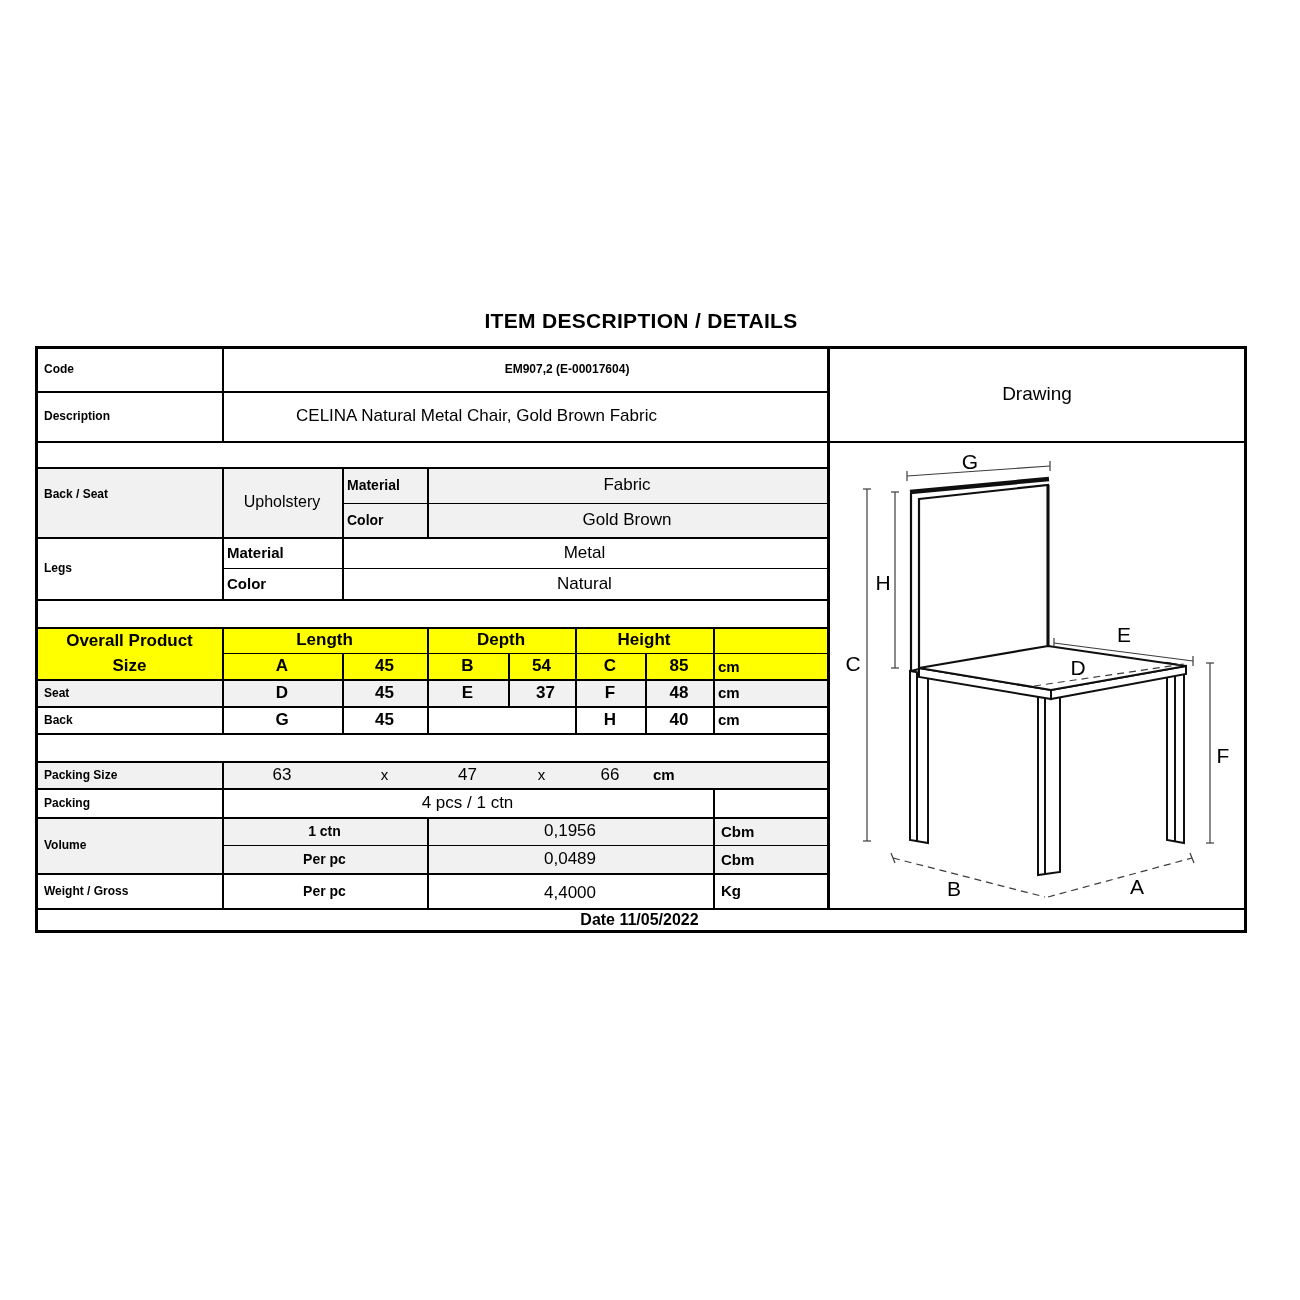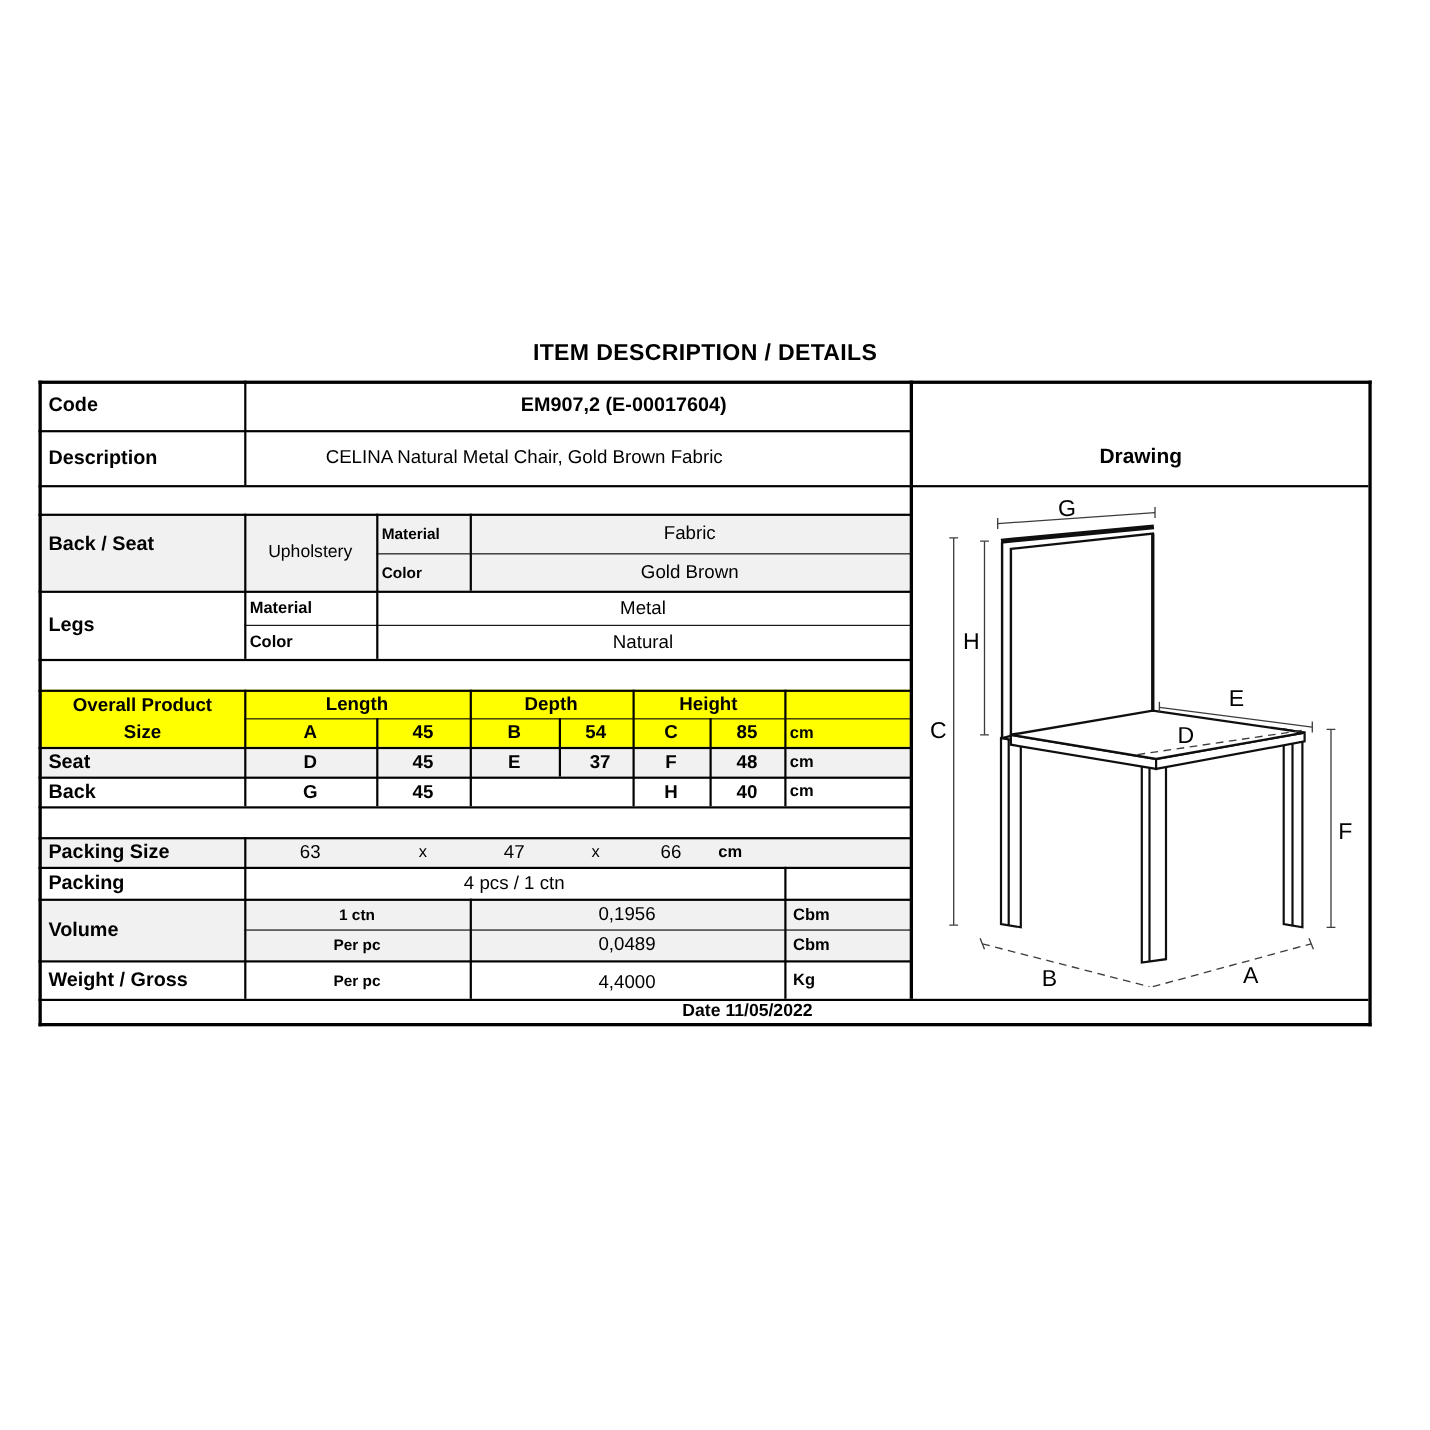--- a/index.html
+++ b/index.html
@@ -4,24 +4,24 @@
 <style>
   html,body{margin:0;padding:0;background:#ffffff;}
   #page{position:relative;width:1300px;height:1300px;background:#ffffff;
         font-family:"Liberation Sans","DejaVu Sans",sans-serif;color:#000;}
   .ln{position:absolute;background:#000;}
   .bg{position:absolute;}
   .cell{position:absolute;display:flex;align-items:center;white-space:nowrap;}
   .c{justify-content:center;text-align:center;}
   .l{padding-left:6px;}
   .b21{font-weight:bold;font-size:21px;letter-spacing:.3px;}
-  .b19{font-weight:bold;font-size:19px;margin-top:22px;}
-  .b18{font-weight:bold;font-size:18px;}
+  .b19{font-weight:normal;font-size:19px;}
+  .b18{font-weight:bold;font-size:12px;}
   .b17{font-weight:bold;font-size:17px;}
-  .b16{font-weight:bold;font-size:16px;padding-left:40px;}
+  .b16{font-weight:bold;font-size:16px;}
   .b15{font-weight:bold;font-size:15px;}
   .b14{font-weight:bold;font-size:14px;}
   .r17{font-size:17px;}
   .r16{font-size:16px;}
   .r15{font-size:15px;}
   .stack{flex-direction:column;justify-content:center;line-height:1.5;}
   svg text{font-family:"Liberation Sans","DejaVu Sans",sans-serif;font-size:21px;fill:#000;}
 </style>
 </head>
 <body>

